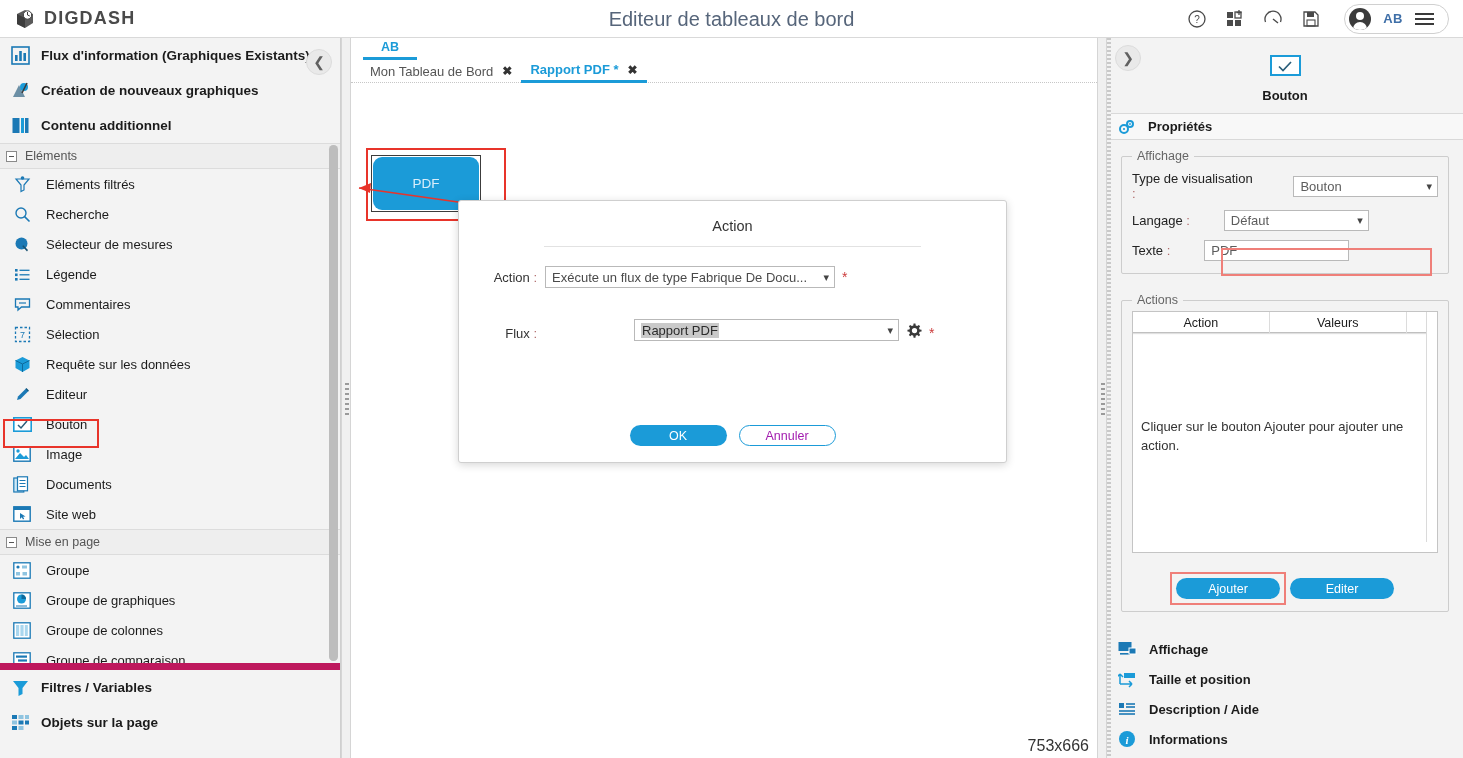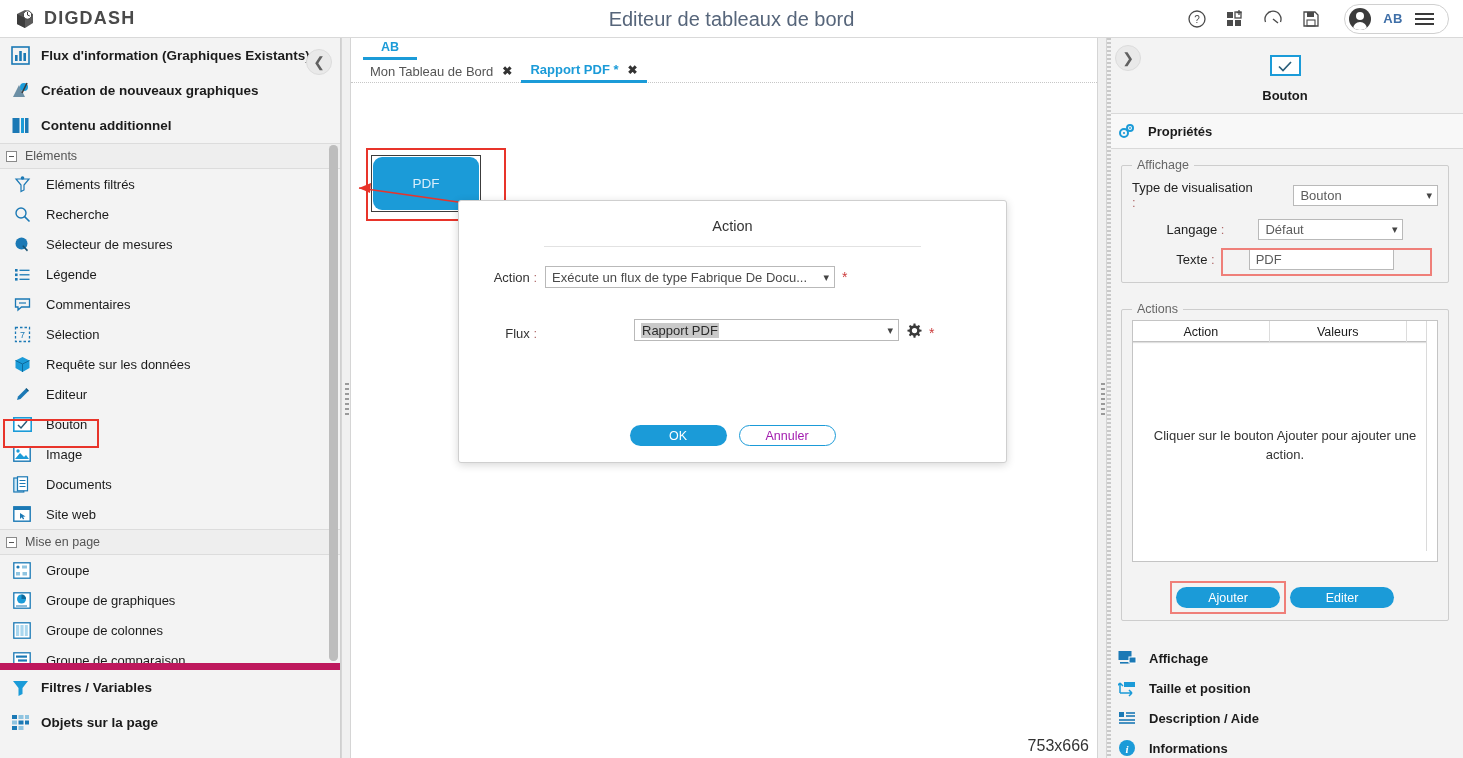--- a/index.html
+++ b/index.html
@@ -220,34 +220,34 @@
   }
   .chk-box {
     width:31px; height:21px; border:2px solid #1b9bd8; background:#fff;
     display:flex; align-items:center; justify-content:center;
   }
   .rp-type-label {
     position:absolute; left:0; right:0; top:50px; text-align:center;
     font-size:13px; font-weight:bold; color:#1b1b1b;
   }
   .rp-section-head {
-    display:flex; align-items:center; gap:11px; height:36px; padding-left:10px;
+    display:flex; align-items:center; gap:11px; height:27px; padding-left:10px;
     border-top:1px solid #d9d9d9; border-bottom:1px solid #d9d9d9;
     background:#f8f8f8; font-size:13px; font-weight:bold; color:#1b1b1b;
     cursor:pointer;
   }
   .fieldset {
     margin:16px 14px 0 14px; border:1px solid #cdcdcd; border-radius:2px;
     position:relative; padding:14px 10px 12px 10px;
   }
   .fieldset > .legend {
     position:absolute; top:-8px; left:10px; background:#f3f3f3;
     padding:0 5px; font-size:12.5px; color:#666;
   }
-  .frow { display:flex; align-items:center; justify-content:center; margin-bottom:9px;gap:27px; }
+  .frow { display:flex; align-items:center; justify-content:flex-start; margin-bottom:9px;gap:27px; }
   .frow:last-child { margin-bottom:0; }
   .flabel { font-size:13px; color:#222; padding-right:7px; }
   .fsel {
     width:145px; height:21px; border:1px solid #b9b9b9; background:#fff;
     font-size:13px; color:#5c5c5c; padding:0 18px 0 6px;
     display:flex; align-items:center; position:relative;
   }
   .fsel .chev { position:absolute; right:5px; top:3px; font-size:11px; color:#444; }
   .ftext {
     width:145px; height:21px; border:1px solid #b9b9b9; background:#fff;
@@ -267,21 +267,21 @@
     display:flex; height:21px; background:#fff;
     border-bottom:1px solid #c0c0c0;
     box-shadow:0 1px 1px rgba(0,0,0,.12);
   }
   .at-th {
     font-size:12.5px; color:#1b1b1b; display:flex; align-items:center; justify-content:center;
     border-right:1px solid #dcdcdc; height:21px;
   }
   .at-empty {
     position:absolute; left:0; right:0; top:105px;
-    text-align:center; font-size:13px; color:#333; line-height:19px; padding:0 8px;
+    font-size:13px; color:#333; line-height:19px; padding:0 8px;
   }
   .at-vscroll {
     position:absolute; right:0; top:0; width:11px; height:242px; background:#fff;
     border-left:1px solid #dadada;
   }
   .at-hscroll {
     position:absolute; left:0; bottom:0; height:10px; width:100%; background:#fff;
   }
   .rp-btn-row { display:flex; justify-content:center; gap:10px; margin-top:25px; position:relative;}
   .rp-btn {

